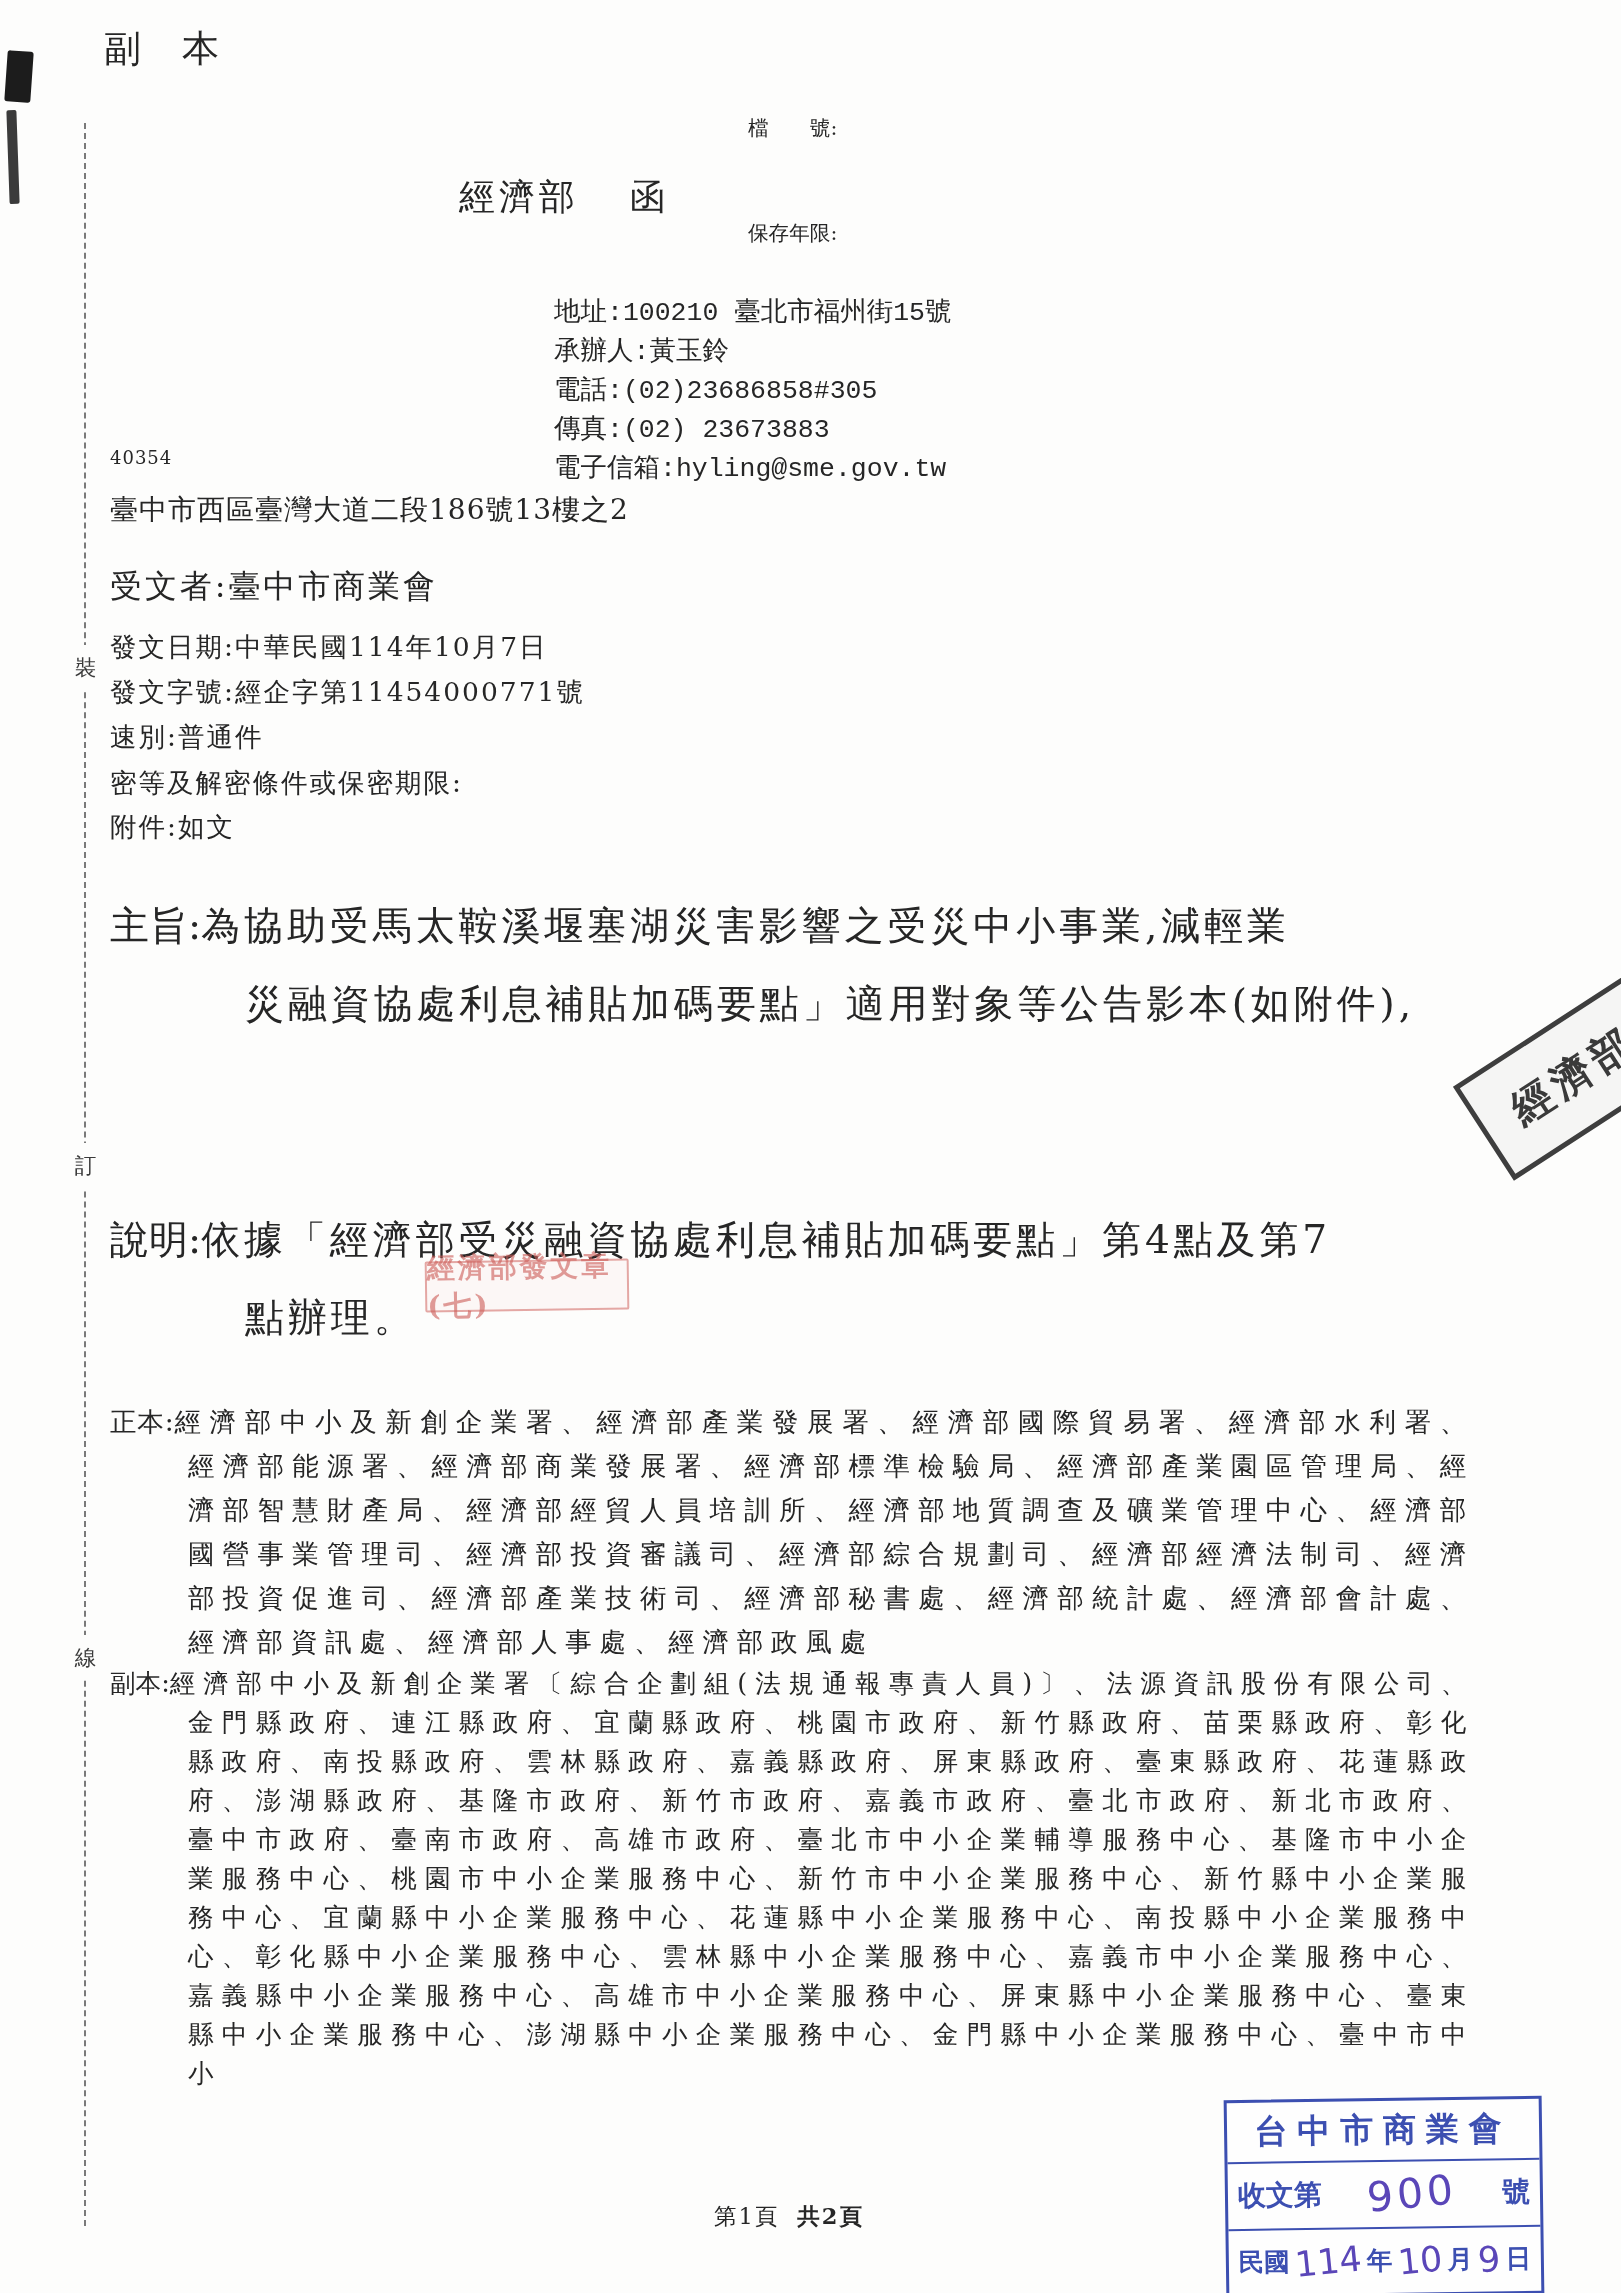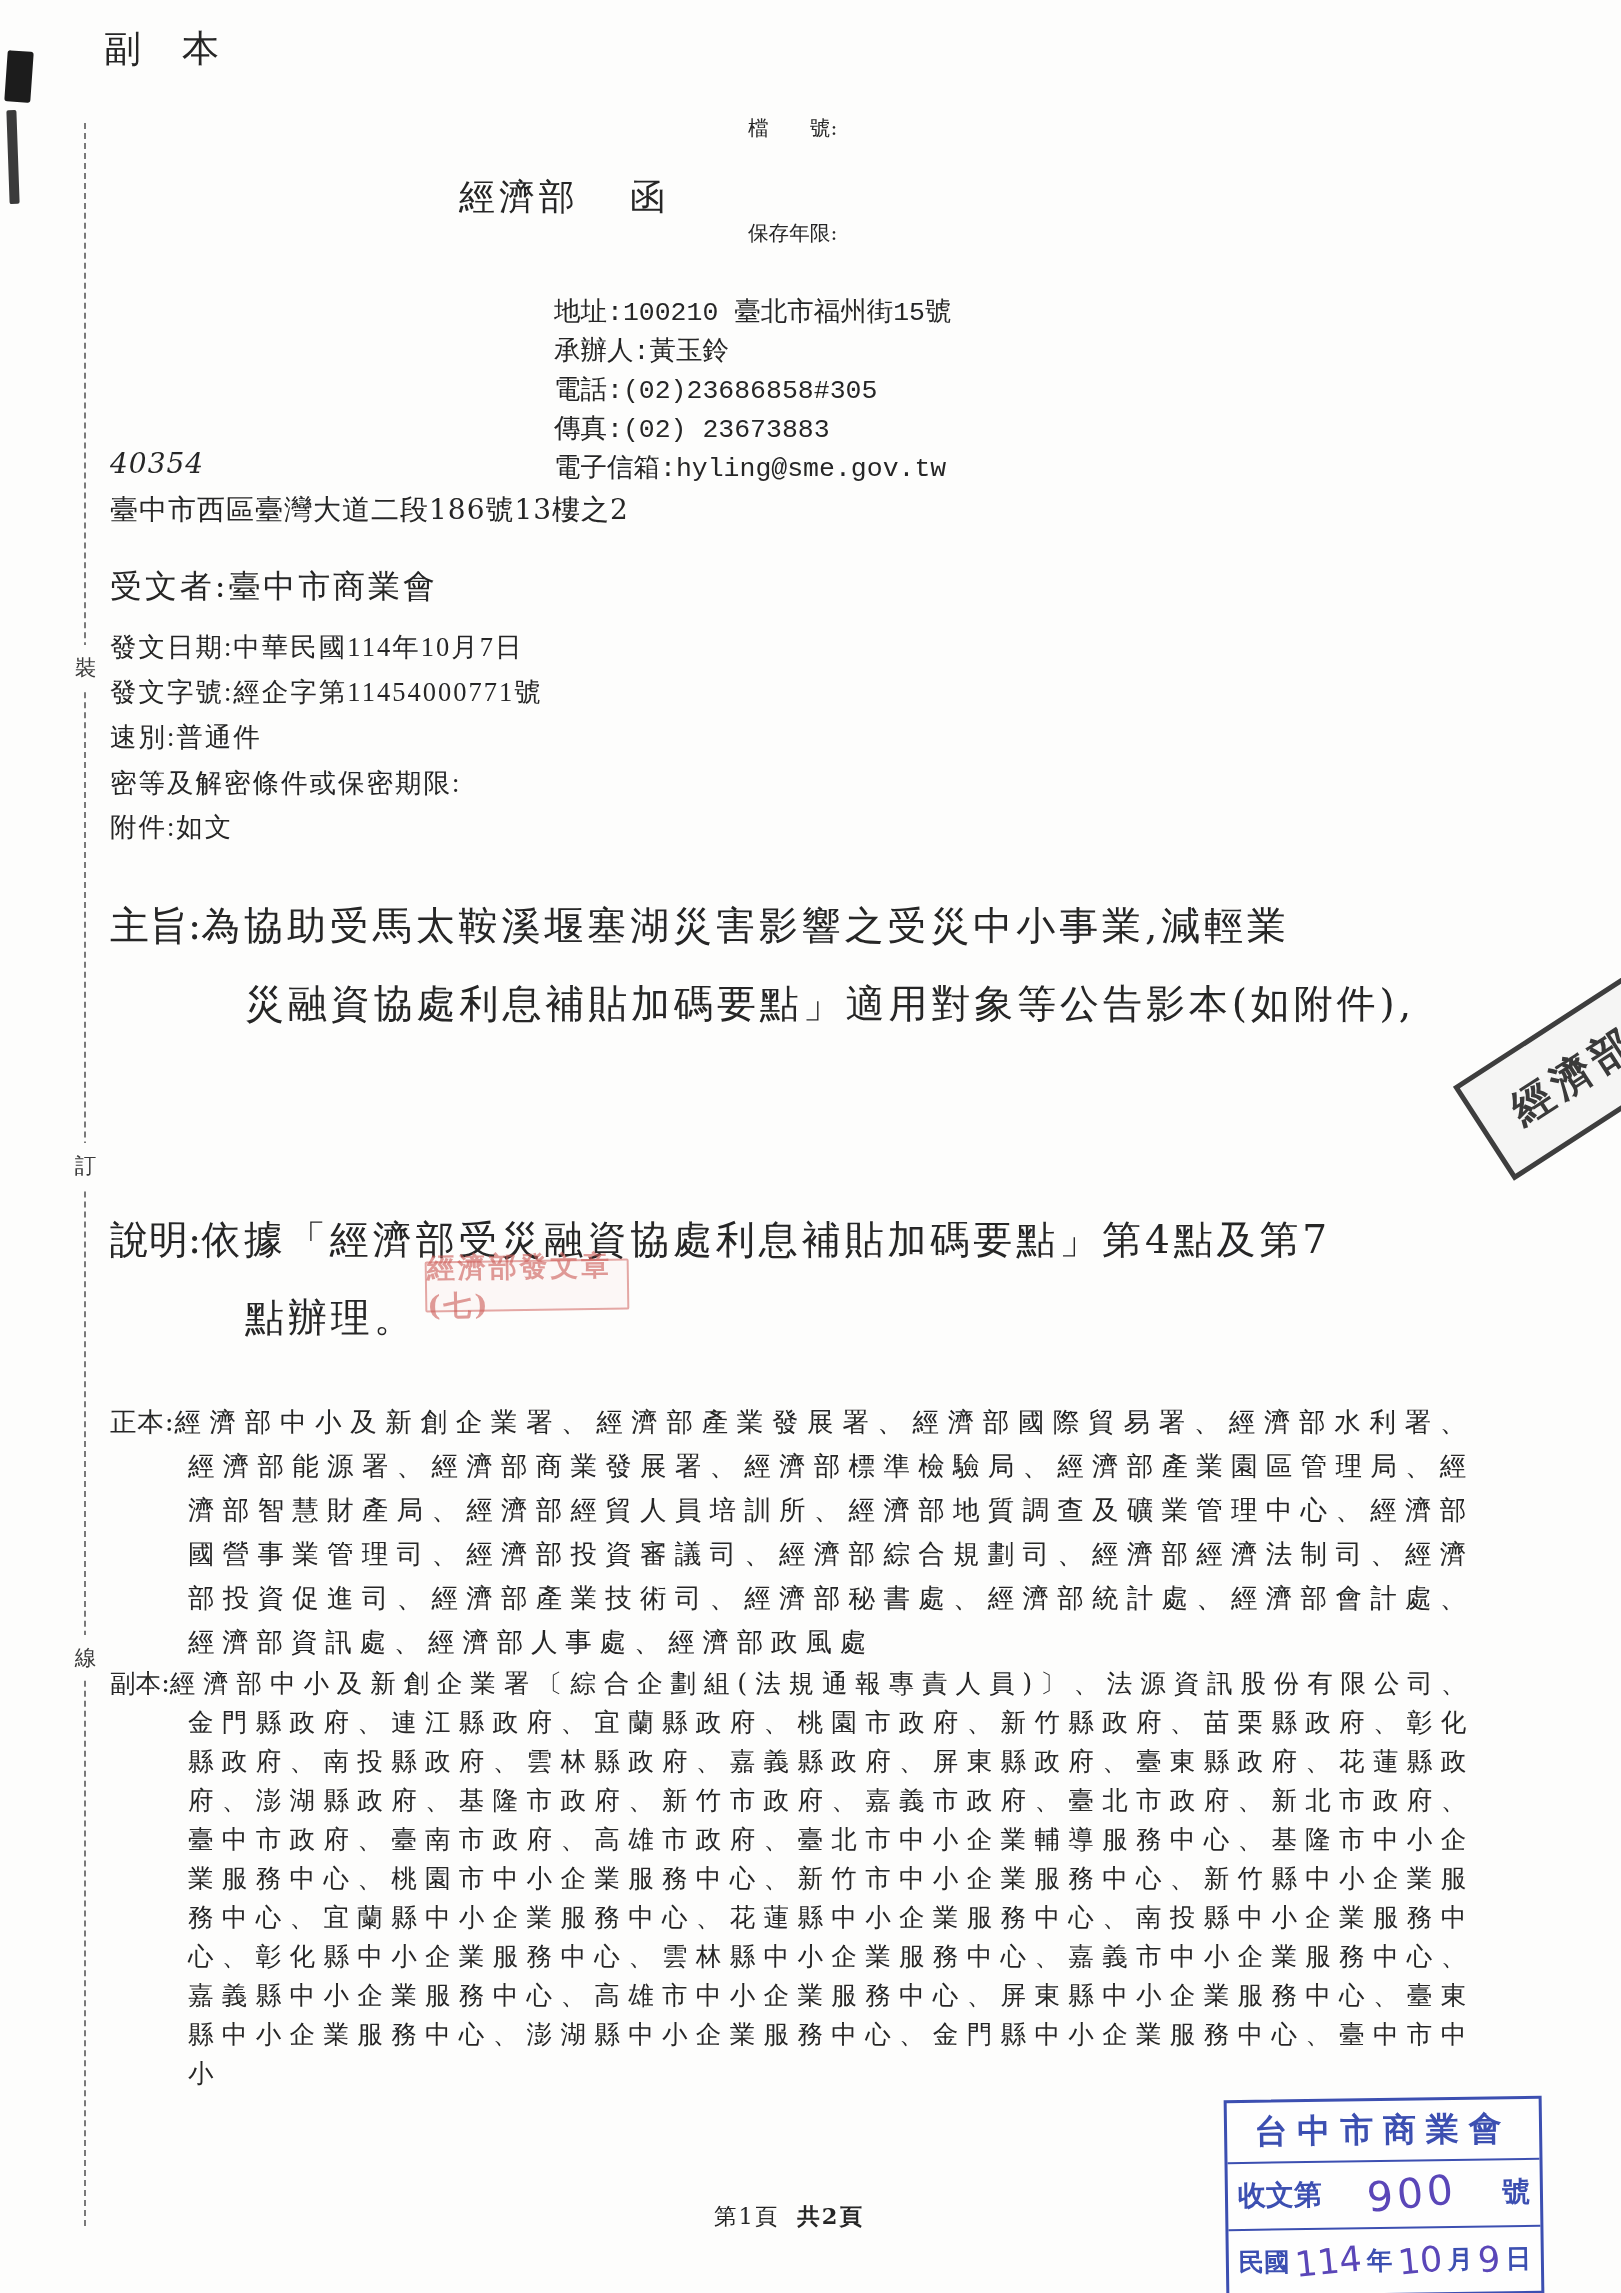--- a/index.html
+++ b/index.html
@@ -15,25 +15,25 @@
   .abs{position:absolute;}
   
   .copy-label{left:104px;top:23.5px;font-size:37px;letter-spacing:2px;}
   .file-header{left:748px;top:41px;font-size:20.6px;line-height:35px;white-space:pre;}
   
   .doc-title{left:459px;top:125px;font-size:36px;letter-spacing:3.9px;margin-top:48px;}
   .doc-title .doc-type{margin-left:51px;}
   
   .contact{left:554px;top:294px;font-size:26.5px;line-height:39px;font-family:Liberation Mono, monospace;}
   
-  .zip{left:110px;top:447px;font-size:28px;letter-spacing:1px;font-style:italic;}
+  .zip{left:110px;top:447px;font-size:18px;letter-spacing:1px;}
   .raddr{left:110px;top:491px;font-size:28px;letter-spacing:1px;}
   
   .meta-recipient{left:110px;top:565px;font-size:32px;letter-spacing:2.9px;}
-  .meta-line{left:110px;font-size:26.5px;letter-spacing:2px;font-family:Liberation Serif, serif;}
+  .meta-line{left:110px;font-size:26.5px;letter-spacing:2px;}
   
   .para{left:110px;font-size:39px;letter-spacing:3.9px;line-height:78px;}
   .para .plabel{letter-spacing:0;}
   .para .indent{padding-left:135px;}
   
   .list-block{left:110px;width:1286px;text-align:justify;}
   .list-block .llabel{letter-spacing:0;}
   .primary-list{top:1400px;font-size:26.5px;letter-spacing:7.8px;line-height:44px;padding-left:78px;text-indent:-78px;}
   .cc-list{top:1664px;font-size:25.5px;letter-spacing:7.8px;line-height:39px;padding-left:78px;text-indent:-78px;}
   

